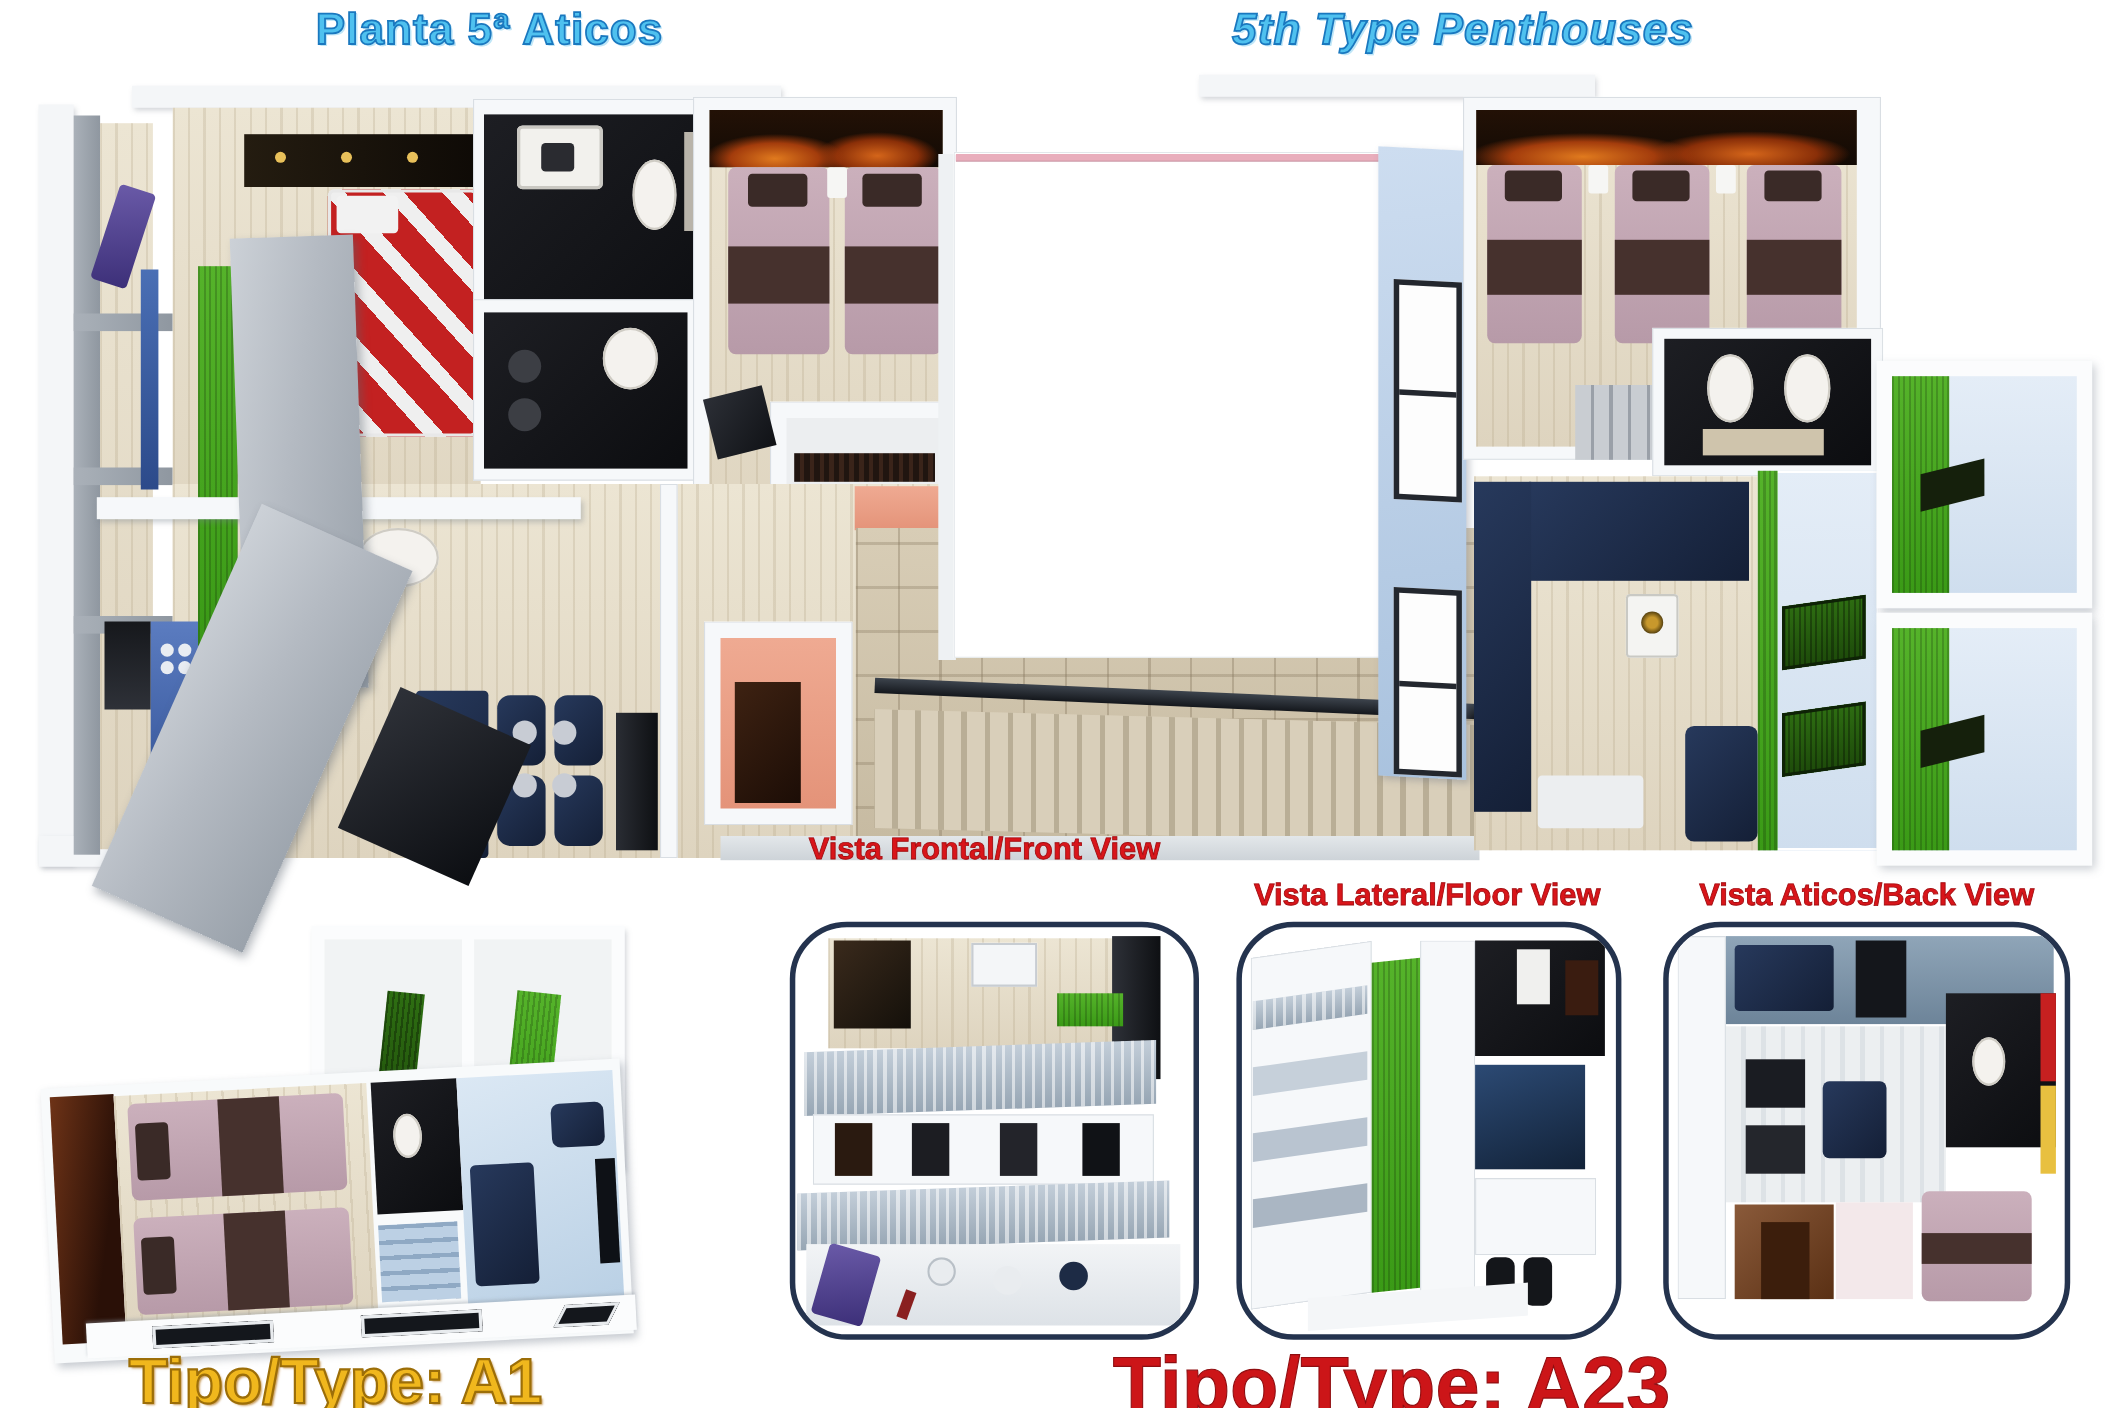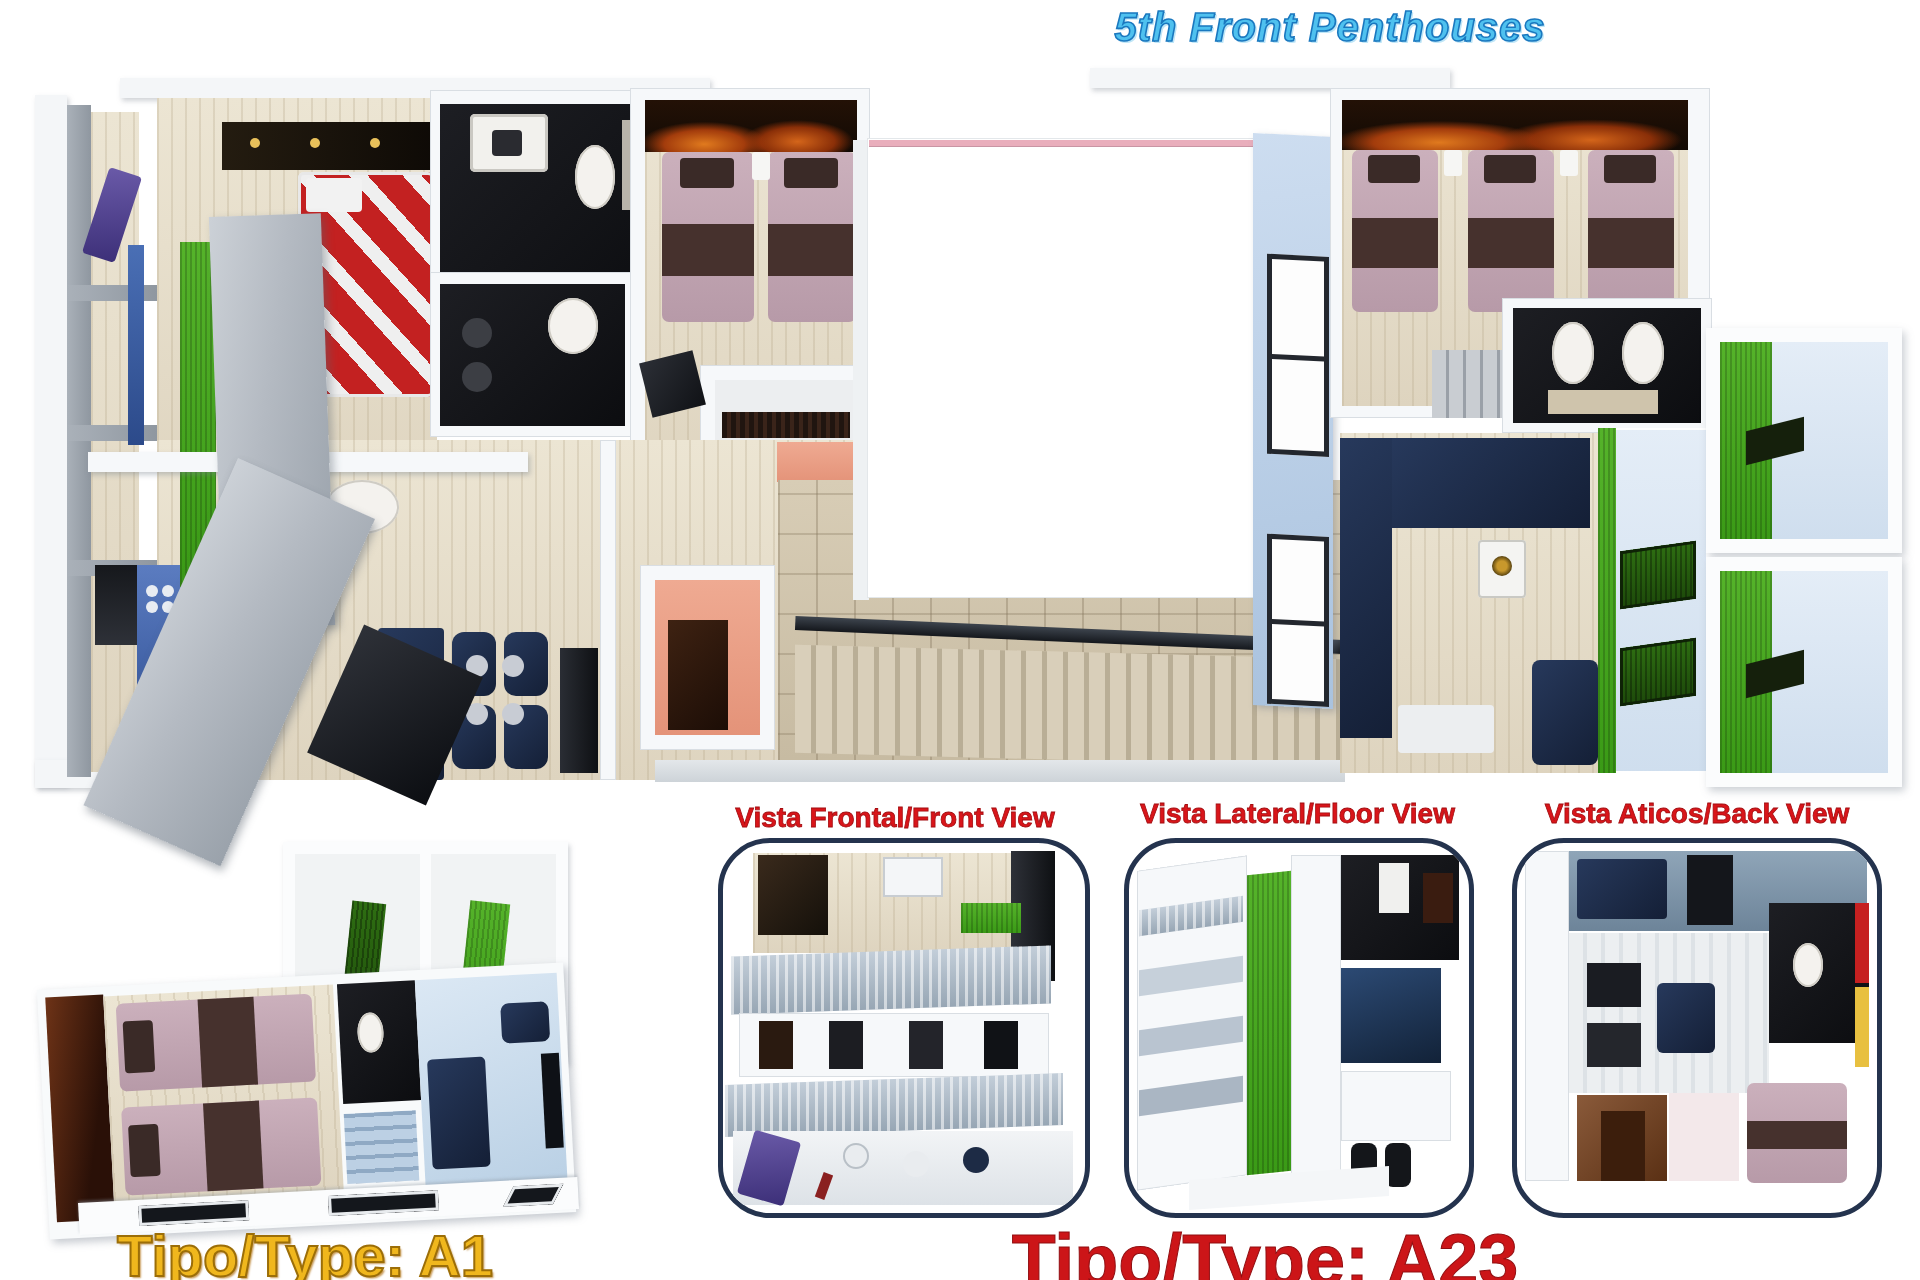--- a/index.html
+++ b/index.html
@@ -63,21 +63,22 @@
   .view-panel{border:5px solid #24334e;border-radius:52px;background:#ffffff;overflow:hidden;}
   .slab{background:
      repeating-linear-gradient(90deg,rgba(255,255,255,.55) 0 3px,rgba(0,0,0,0) 3px 9px),
      linear-gradient(180deg,#c3ced9,#97a6b4);}
 </style>
 </head>
 <body>
 
 <div class="canvas">
 
-  <div class="abs title-blue it" style="left:1090px;top:5px;width:480px;">5th Front Penthouses</div>
+  <div class="abs title-blue" style="left:285px;top:5px;width:320px;">Planta 5ª Aticos</div>
+  <div class="abs title-blue it" style="left:1090px;top:5px;width:480px;">5th Type Penthouses</div>
 
   <div class="abs" style="left:0;top:60px;width:1920px;height:740px;">
 
     <div class="abs wall-sh" style="left:35px;top:35px;width:32px;height:690px;"></div>
     <div class="abs wall-sh" style="left:35px;top:700px;width:120px;height:28px;"></div>
     <div class="abs gray-wall" style="left:67px;top:45px;width:24px;height:672px;"></div>
     <div class="abs tile-beige" style="left:91px;top:52px;width:48px;height:660px;"></div>
     <div class="abs gray-wall" style="left:67px;top:225px;width:90px;height:16px;"></div>
     <div class="abs gray-wall" style="left:67px;top:365px;width:90px;height:16px;"></div>
     <div class="abs gray-wall" style="left:67px;top:500px;width:90px;height:16px;"></div>
@@ -247,21 +248,21 @@
 
       <div class="abs" style="left:30px;top:215px;width:500px;height:32px;background:#fbfcfd;box-shadow:0 -2px 3px rgba(140,150,160,.4);">
         <div class="abs" style="left:60px;top:6px;width:110px;height:20px;background:#14171c;box-shadow:0 0 0 3px #e8ebee inset;"></div>
         <div class="abs" style="left:250px;top:6px;width:110px;height:20px;background:#14171c;box-shadow:0 0 0 3px #e8ebee inset;"></div>
         <div class="abs" style="left:430px;top:6px;width:50px;height:20px;background:#14171c;box-shadow:0 0 0 3px #e8ebee inset;transform:skewX(-30deg);"></div>
       </div>
     </div>
   </div>
   <div class="abs type-gold" style="left:85px;top:1222px;width:440px;">Tipo/Type: A1</div>
 
-  <div class="abs view-label" style="left:695px;top:802px;width:400px;">Vista Frontal/Front View</div>
+  <div class="abs view-label" style="left:695px;top:756px;width:400px;">Vista Frontal/Front View</div>
   <div class="abs view-label" style="left:1120px;top:798px;width:355px;">Vista Lateral/Floor View</div>
   <div class="abs view-label" style="left:1508px;top:798px;width:378px;">Vista Aticos/Back View</div>
 
   <div class="abs view-panel" style="left:718px;top:838px;width:362px;height:370px;">
     <div class="abs tile-beige" style="left:30px;top:10px;width:300px;height:100px;"></div>
     <div class="abs" style="left:35px;top:12px;width:70px;height:80px;background:linear-gradient(135deg,#3a2a1c,#14100a);"></div>
     <div class="abs" style="left:160px;top:14px;width:60px;height:40px;background:#f4f6f8;box-shadow:0 0 0 2px #c8cdd2 inset;"></div>
     <div class="abs" style="left:288px;top:8px;width:44px;height:130px;background:linear-gradient(90deg,#2e3138,#0e1013);"></div>
     <div class="abs grass" style="left:238px;top:60px;width:60px;height:30px;"></div>
     <div class="abs slab" style="left:8px;top:108px;width:320px;height:58px;transform:skewY(-2deg);"></div>

